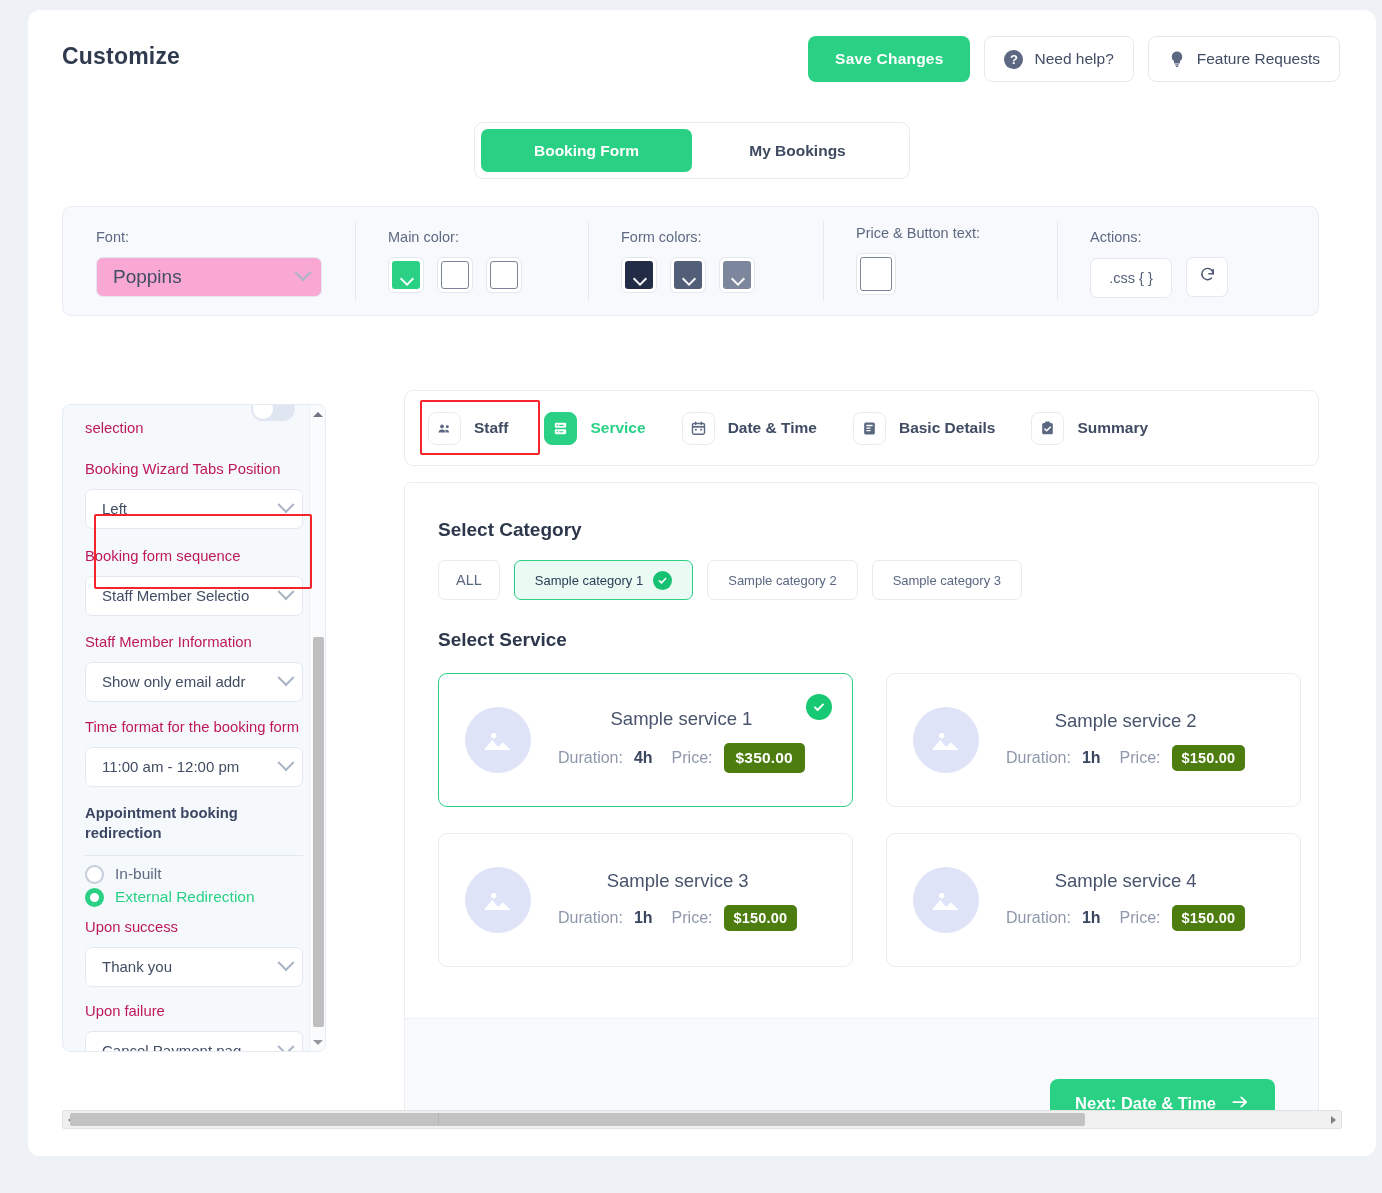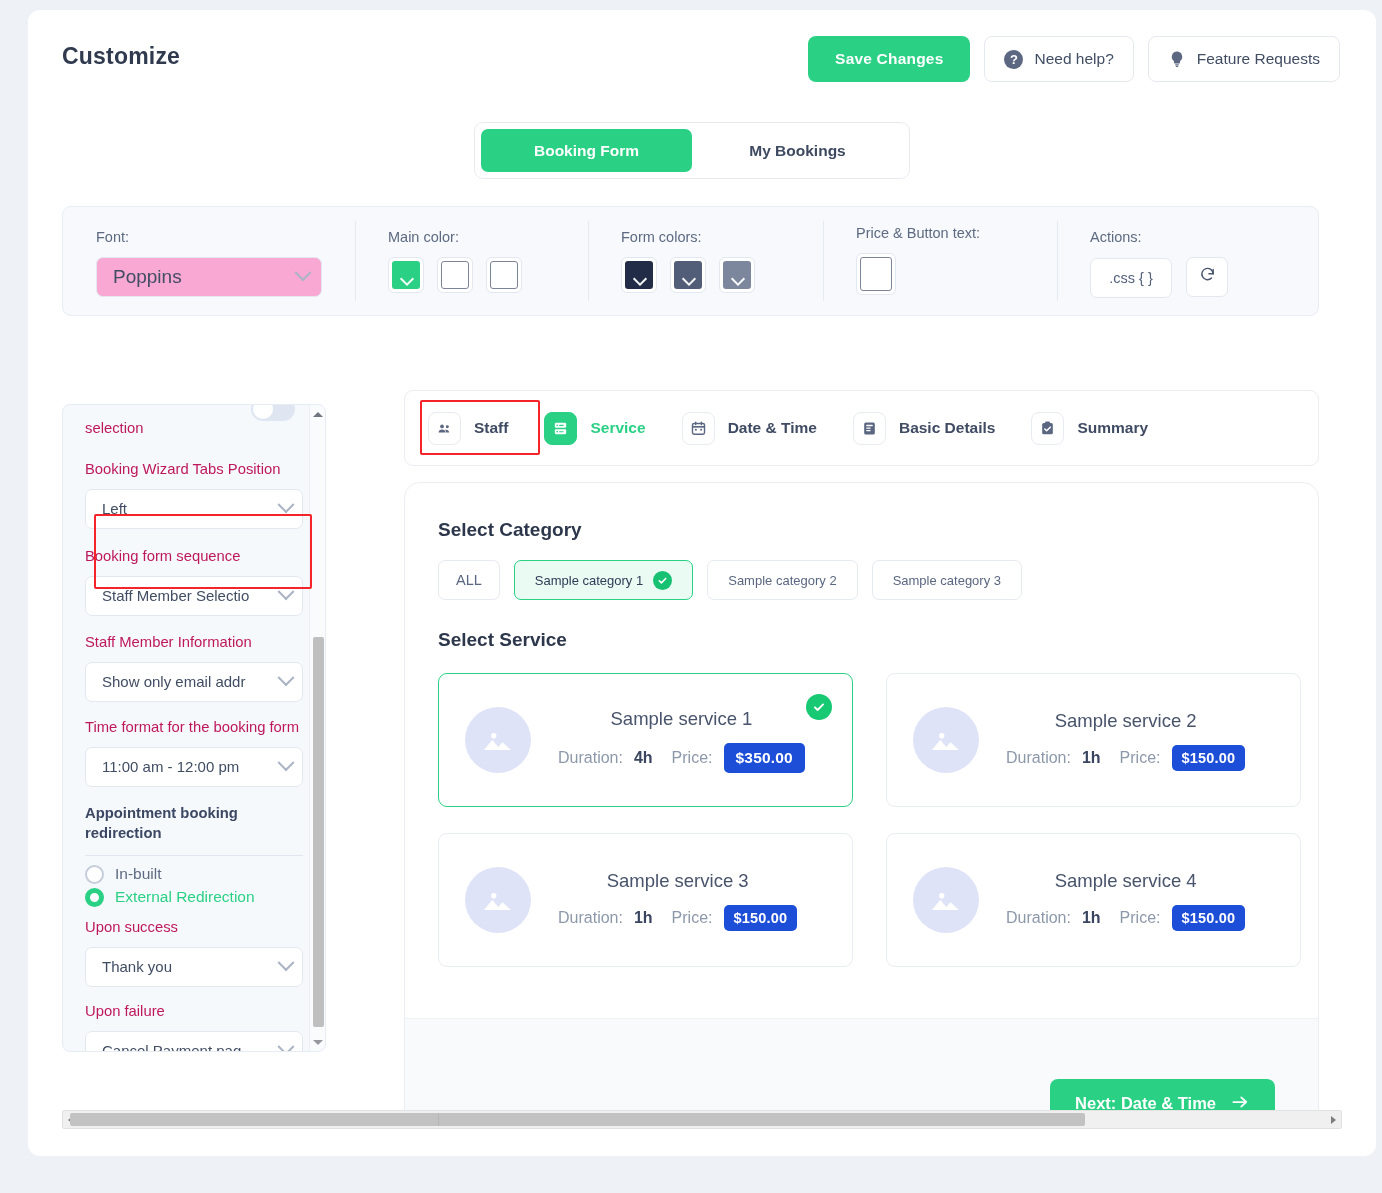--- a/index.html
+++ b/index.html
@@ -188,21 +188,21 @@
     display: flex; align-items: center; justify-content: center; flex: none;
   }
   .wicon.active { background: #2ad185; border-color: #2ad185; color: #fff; }
   .wlabel { font-size: 15.5px; font-weight: 600; color: #3f4b62; white-space: nowrap; }
   .wlabel.active { color: #2ad185; font-weight: 700; }
   .hl-box { position: absolute; border: 2.5px solid #f5232a; border-radius: 2px; pointer-events: none; }
 
   
   .fcard {
     position: absolute; left: 376px; top: 472px; width: 915px; height: 647px;
-    background: #fff; border: 1px solid #eaeef4; border-radius: 16px; overflow: hidden;
+    background: #fff; border: 1px solid #eaeef4; border-radius: 7px; overflow: hidden;
   }
   .fbody { padding: 36px 33px 0 33px; }
   .h-sec { font-size: 19px; font-weight: 700; color: #2d374b; }
   .catrow { display: flex; gap: 14px; margin-top: 19px; flex-wrap: wrap; }
   .cat {
     height: 40px; padding: 0 20px; border: 1px solid #e6eaf1; border-radius: 7px;
     background: #fff; font-size: 13px; color: #5a6781; cursor: pointer;
     display: flex; align-items: center; gap: 10px; font-family: inherit;
   }
   .cat.all { padding: 0 17px; font-size: 14.5px; }
@@ -225,21 +225,21 @@
     width: 66px; height: 66px; border-radius: 50%; background: #dfe3f7; flex: none;
     display: flex; align-items: center; justify-content: center;
   }
   .thumb svg { width: 34px; height: 30px; }
   .svc-meta { margin-left: 27px; }
   .svc-name { font-size: 18.5px; color: #48536c; font-weight: 500; }
   .svc-line { display: flex; align-items: center; gap: 11px; margin-top: 13px; }
   .muted { font-size: 16px; color: #8d98ab; }
   .strong { font-size: 16px; color: #3a4560; font-weight: 700; }
   .pill {
-    background: #1d4ed8; color: #fff; border-radius: 5px; padding: 5px 10px;
+    background: #4d7c0f; color: #fff; border-radius: 5px; padding: 5px 10px;
     font-size: 14.5px; font-weight: 700; letter-spacing: .2px;
   }
   .pill.lg { font-size: 15.5px; padding: 6px 12px; }
   .svc-tick {
     position: absolute; right: 20px; top: 20px;
     width: 26px; height: 26px; border-radius: 50%; background: #17c973;
     display: flex; align-items: center; justify-content: center;
   }
   .svc-tick svg { width: 14px; height: 14px; }
 

